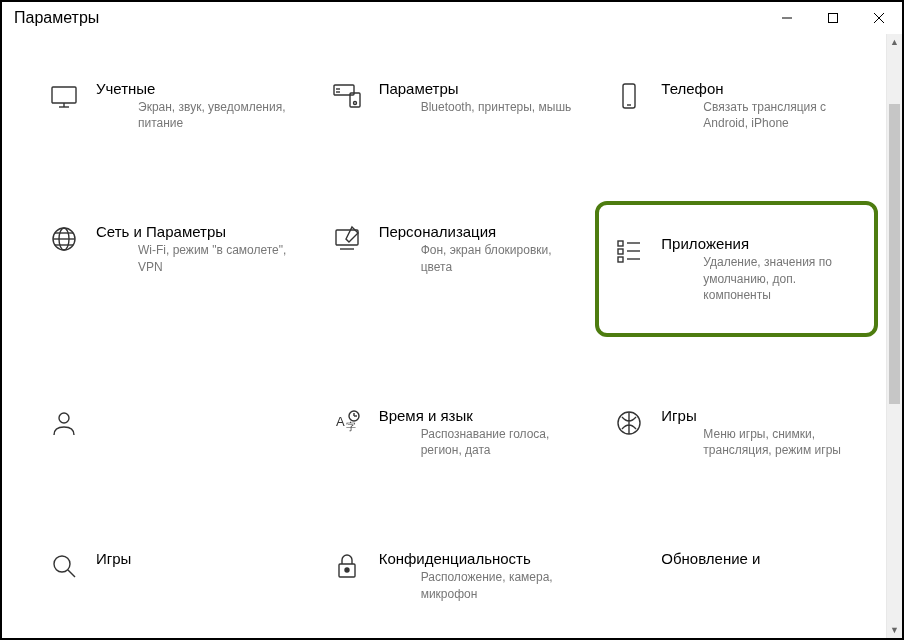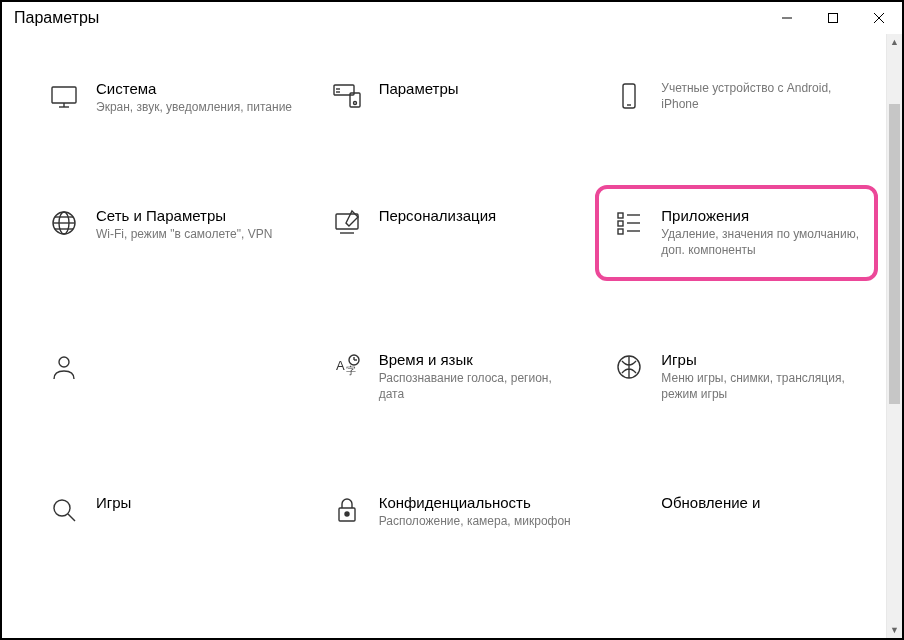--- a/index.html
+++ b/index.html
@@ -51,23 +51,23 @@
     row-gap: 80px;
   }
   .tile {
     display: flex;
     align-items: flex-start;
     gap: 16px;
     padding: 6px;
     cursor: pointer;
   }
   .tile.highlighted {
-    border: 4px solid #ec4899;
+    border: 4px solid #4d7c0f;
     border-radius: 12px;
-    padding: 18px 14px;
+    padding: 30px 14px;
     margin: -16px -12px;
   }
   .tile-icon {
     width: 32px;
     height: 32px;
     flex-shrink: 0;
     display: flex;
     align-items: center;
     justify-content: center;
   }
@@ -75,20 +75,21 @@
   .tile-text { flex: 1; min-width: 0; }
   .tile-title {
     font-size: 15px;
     color: #000;
     margin-bottom: 2px;
   }
   .tile-desc {
     font-size: 12px;
     color: #777;
     line-height: 1.35;
+    margin-left: 42px;
   }
   .scrollbar {
     width: 16px;
     background: #f0f0f0;
     position: relative;
     border-left: 1px solid #e8e8e8;
   }
   .scrollbar-arrow {
     position: absolute;
     left: 0; right: 0;
@@ -139,49 +140,51 @@
 
         <div class="tile">
           <div class="tile-icon">
             <svg width="30" height="30" viewBox="0 0 30 30">
                 <rect x="3" y="6" width="24" height="16" rx="1"></rect>
                 <line x1="10" y1="26" x2="20" y2="26"></line>
                 <line x1="15" y1="22" x2="15" y2="26"></line>
               </svg>
           </div>
           <div class="tile-text">
-            <div class="tile-title">Система</div>
+            <div class="tile-title">Учетные</div>
             <div class="tile-desc">Экран, звук, уведомления, питание</div>
           </div>
         </div>
 
         <div class="tile">
           <div class="tile-icon">
             <svg width="30" height="30" viewBox="0 0 30 30">
                 <rect x="2" y="4" width="20" height="10" rx="1"></rect>
                 <rect x="18" y="12" width="10" height="14" rx="1"></rect>
                 <circle cx="23" cy="22" r="1.5"></circle>
                 <line x1="4" y1="8" x2="8" y2="8"></line>
                 <line x1="4" y1="11" x2="8" y2="11"></line>
               </svg>
           </div>
           <div class="tile-text">
             <div class="tile-title">Параметры</div>
+            <div class="tile-desc">Bluetooth, принтеры, мышь</div>
           </div>
         </div>
 
         <div class="tile">
           <div class="tile-icon">
             <svg width="30" height="30" viewBox="0 0 30 30">
                 <rect x="9" y="3" width="12" height="24" rx="2"></rect>
                 <line x1="13" y1="24" x2="17" y2="24"></line>
               </svg>
           </div>
           <div class="tile-text">
-            <div class="tile-desc">Учетные устройство с Android, iPhone</div>
+            <div class="tile-title">Телефон</div>
+            <div class="tile-desc">Связать трансляция с Android, iPhone</div>
           </div>
         </div>
 
         <div class="tile">
           <div class="tile-icon">
             <svg width="30" height="30" viewBox="0 0 30 30">
                 <circle cx="15" cy="15" r="11"></circle>
                 <ellipse cx="15" cy="15" rx="5" ry="11"></ellipse>
                 <line x1="4" y1="15" x2="26" y2="15"></line>
                 <line x1="6" y1="9" x2="24" y2="9"></line>
@@ -197,20 +200,21 @@
         <div class="tile">
           <div class="tile-icon">
             <svg width="30" height="30" viewBox="0 0 30 30">
                 <rect x="4" y="6" width="22" height="15" rx="1"></rect>
                 <line x1="8" y1="25" x2="22" y2="25"></line>
                 <path d="M 20 3 L 26 9 L 17 18 L 14 15 Z"></path>
               </svg>
           </div>
           <div class="tile-text">
             <div class="tile-title">Персонализация</div>
+            <div class="tile-desc">Фон, экран блокировки, цвета</div>
           </div>
         </div>
 
         <div class="tile highlighted">
           <div class="tile-icon">
             <svg width="30" height="30" viewBox="0 0 30 30">
                 <rect x="4" y="5" width="5" height="5"></rect>
                 <rect x="4" y="13" width="5" height="5"></rect>
                 <rect x="4" y="21" width="5" height="5"></rect>
                 <line x1="13" y1="7" x2="26" y2="7"></line>

